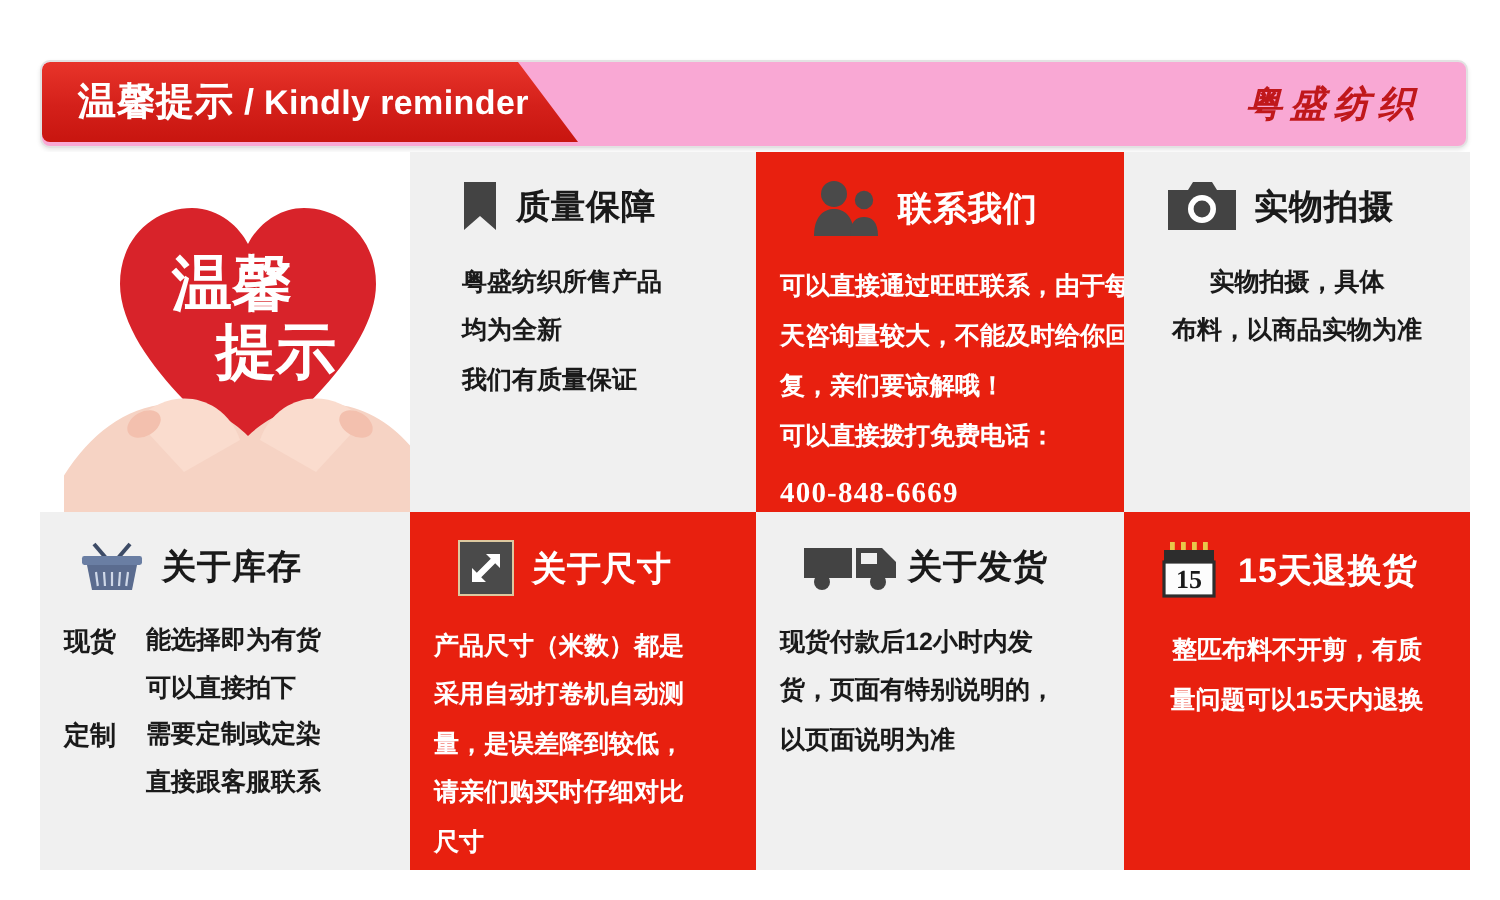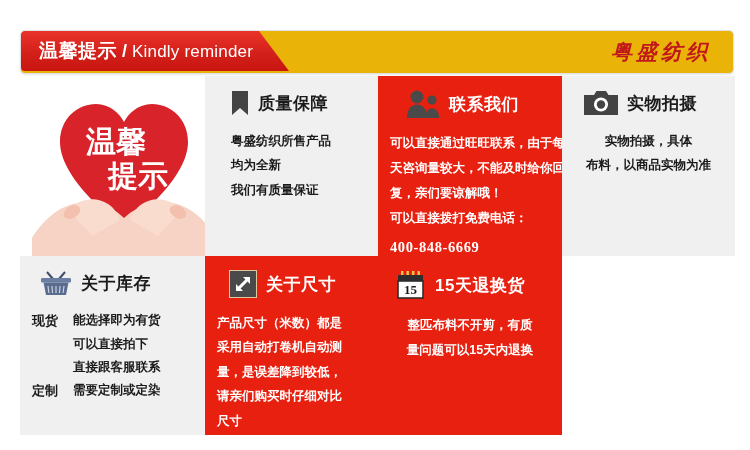--- a/index.html
+++ b/index.html
@@ -8,21 +8,21 @@
     background: #ffffff;
     font-family: "Liberation Sans", "DejaVu Sans", sans-serif;
     overflow: hidden;
   }
 
   
   .banner-wrap {
     position: absolute;
     left: 20px; top: 30px;
     width: 714px; height: 44px;
-    background: #eab308;
+    background: #f9a8d4;
     border: 1px solid #e2e2e2;
     border-radius: 5px;
     box-shadow: 0 1px 2px rgba(0,0,0,0.10);
     overflow: hidden;
   }
   .banner-tab {
     position: absolute;
     left: 0; top: 0;
     height: 40px;
     width: 268px;
@@ -45,30 +45,30 @@
     font-weight: bold;
     letter-spacing: 0.5px;
   }
   .banner-slash {
     font-size: 18px;
     font-weight: bold;
     margin: 0 2px;
   }
   .banner-en {
     font-size: 17px;
-    font-weight: normal;
+    font-weight: bold;
     letter-spacing: 0.2px;
   }
   .banner-logo {
     position: absolute;
     right: 22px; top: 50%;
     transform: translateY(-50%);
     color: #c0181b;
     font-family: "Liberation Serif", "DejaVu Serif", serif;
-    font-size: 21px;
+    font-size: 18px;
     font-weight: bold;
     font-style: italic;
     letter-spacing: 4px;
     white-space: nowrap;
   }
 
   
   .grid {
     position: absolute;
     left: 20px; top: 76px;
@@ -250,26 +250,26 @@
     <div class="cell-body" style="line-height:1.85;">
       <div class="inv-row">
         <span class="inv-key">现货</span>
         <span class="inv-val">能选择即为有货</span>
       </div>
       <div class="inv-row">
         <span class="inv-blank"></span>
         <span class="inv-val">可以直接拍下</span>
       </div>
       <div class="inv-row">
+        <span class="inv-key">定制</span>
+        <span class="inv-val">需要定制或定染</span>
+      </div>
+      <div class="inv-row">
         <span class="inv-blank"></span>
         <span class="inv-val">直接跟客服联系</span>
-      </div>
-      <div class="inv-row">
-        <span class="inv-key">定制</span>
-        <span class="inv-val">需要定制或定染</span>
       </div>
     </div>
   </div>
 
   <div class="cell red">
     <div class="cell-head" style="padding-left:12px;">
       <svg class="icon" width="28" height="28" viewBox="0 0 28 28">
         <rect x="0.5" y="0.5" width="27" height="27" fill="#4a4a4a" stroke="#dcc9a0" stroke-width="1"></rect>
         <path d="M21 7 L21 14 L18.6 11.6 L11.6 18.6 L14 21 L7 21 L7 14 L9.4 16.4 L16.4 9.4 L14 7 Z" fill="#ffffff"></path>
       </svg>
@@ -277,20 +277,37 @@
     </div>
     <div class="cell-body" style="line-height:1.95;">
       <div class="line">产品尺寸（米数）都是</div>
       <div class="line">采用自动打卷机自动测</div>
       <div class="line">量，是误差降到较低，</div>
       <div class="line">请亲们购买时仔细对比</div>
       <div class="line">尺寸</div>
     </div>
   </div>
 
+  <div class="cell gray">
+    <div class="cell-head" style="padding-left:12px; gap:4px;">
+      <svg class="icon" width="48" height="26" viewBox="0 0 48 26">
+        <rect x="0" y="4" width="24" height="15" fill="#434343"></rect>
+        <path d="M26 4 H39 L46 11 V19 H26 Z" fill="#434343"></path>
+        <path d="M28.5 6.5 H36.5 L36.5 12 H28.5 Z" fill="#f0f0f0"></path>
+        <circle cx="9" cy="21" r="4" fill="#434343"></circle>
+        <circle cx="37" cy="21" r="4" fill="#434343"></circle>
+      </svg>
+      <span class="cell-title">关于发货</span>
+    </div>
+    <div class="cell-body">
+      <div class="line">现货付款后12小时内发</div>
+      <div class="line">货，页面有特别说明的，</div>
+      <div class="line">以页面说明为准</div>
+    </div>
+  </div>
 
   <div class="cell red">
     <div class="cell-head" style="padding-left:6px;">
       <svg class="icon" width="30" height="30" viewBox="0 0 30 30">
         <g fill="#e8c84a">
           <rect x="5" y="1" width="2.4" height="6"></rect>
           <rect x="10.5" y="1" width="2.4" height="6"></rect>
           <rect x="16" y="1" width="2.4" height="6"></rect>
           <rect x="21.5" y="1" width="2.4" height="6"></rect>
         </g>

